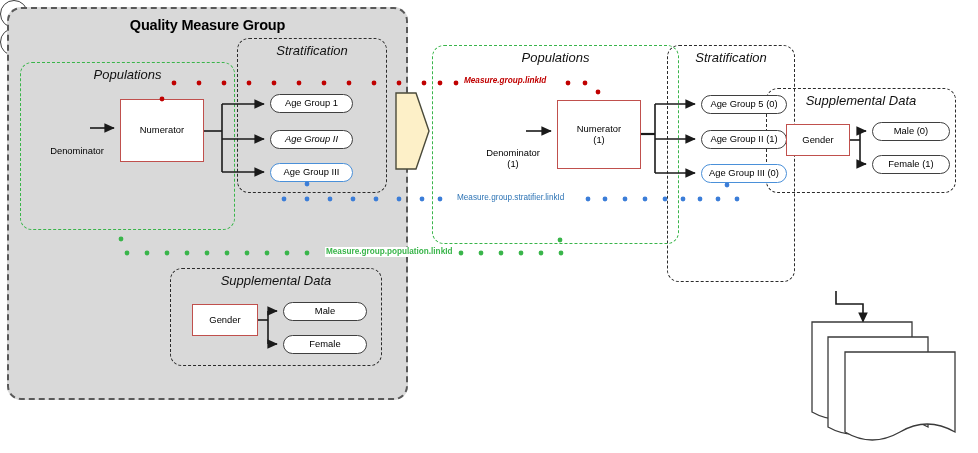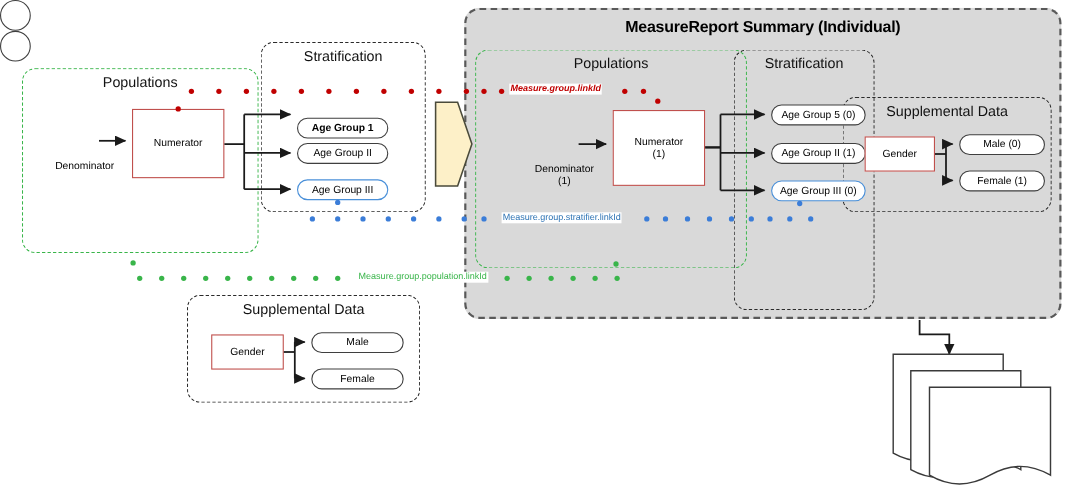--- a/index.html
+++ b/index.html
@@ -28,20 +28,21 @@
     color:#000;
     letter-spacing:-0.2px;
   }
 
   
   .group {
     position:absolute;
     border:1.6px dashed #2b2b2b;
     border-radius:12px;
     background:transparent;
+    font-style:italic;
   }
   .group.green { border-color:#39b54a;padding-left:24px; }
   .group-title {
     position:absolute; left:0; right:0; top:4px;
     text-align:center;
     font-size:13px;
     color:#111;
   }
 
   
@@ -70,76 +71,76 @@
   .tag {
     position:absolute;
     font-size:8.2px;
     background:#ffffff;
     padding:0 1px;
     white-space:nowrap;
     line-height:1.2;
   }
   .tag.red   { color:#c00000; font-style:italic; font-weight:bold;text-align:right; }
   .tag.blue  { color:#2e74b5; }
-  .tag.green { color:#39b54a; }
+  .tag.green { color:#39b54a;font-weight:bold; }
 
   
   .res-label{
     position:absolute;
     font-size:15px; font-weight:bold; color:#000;
     text-align:center;
   }
 </style>
 </head>
 <body>
 
 <div id="stage">
 
+  <div class="panel" style="left:7px; top:7px; width:401px; height:393px;">
+    <div class="panel-title">Quality Measure Group</div>
+  </div>
 
   <div class="group" style="left:237px; top:38px; width:150px; height:155px;">
     <div class="group-title">Stratification</div>
   </div>
 
   <div class="group green" style="left:20px; top:62px; width:215px; height:168px;">
     <div class="group-title">Populations</div>
   </div>
 
   <div class="circle" style="left:62px; top:114px; width:28px; height:28px;"></div>
   <div class="plain-label" style="left:36px; top:146px; width:82px;">Denominator</div>
 
   <div class="node rect" style="left:120px; top:99px; width:84px; height:63px;">
     <span>Numerator</span>
   </div>
 
-  <div class="node pill" style="left:270px; top:107px; width:83px; height:19px;font-weight:bold;">
+  <div class="node pill" style="left:270px; top:94px; width:83px; height:19px;">
     <span>Age Group 1</span>
   </div>
-  <div class="node pill" style="left:270px; top:130px; width:83px; height:19px;">
+  <div class="node pill" style="left:270px; top:130px; width:83px; height:19px;font-style:italic;">
     <span>Age Group II</span>
   </div>
   <div class="node pill blue" style="left:270px; top:163px; width:83px; height:19px;">
     <span>Age Group III</span>
   </div>
 
   <div class="group" style="left:170px; top:268px; width:212px; height:98px;">
     <div class="group-title">Supplemental Data</div>
   </div>
   <div class="node rect" style="left:192px; top:304px; width:66px; height:32px;">
     <span>Gender</span>
   </div>
   <div class="node pill" style="left:283px; top:302px; width:84px; height:19px;">
     <span>Male</span>
   </div>
   <div class="node pill" style="left:283px; top:335px; width:84px; height:19px;">
     <span>Female</span>
   </div>
 
-  <div class="panel" style="left:422px; top:7px; width:543px; height:283px;">
-    <div class="panel-title">MeasureReport Summary (Individual)</div>
-  </div>
 
   <div class="group" style="left:667px; top:45px; width:128px; height:237px;">
     <div class="group-title">Stratification</div>
   </div>
 
   <div class="group green" style="left:432px; top:45px; width:247px; height:199px;">
     <div class="group-title">Populations</div>
   </div>
 
   <div class="group" style="left:766px; top:88px; width:190px; height:105px;">

